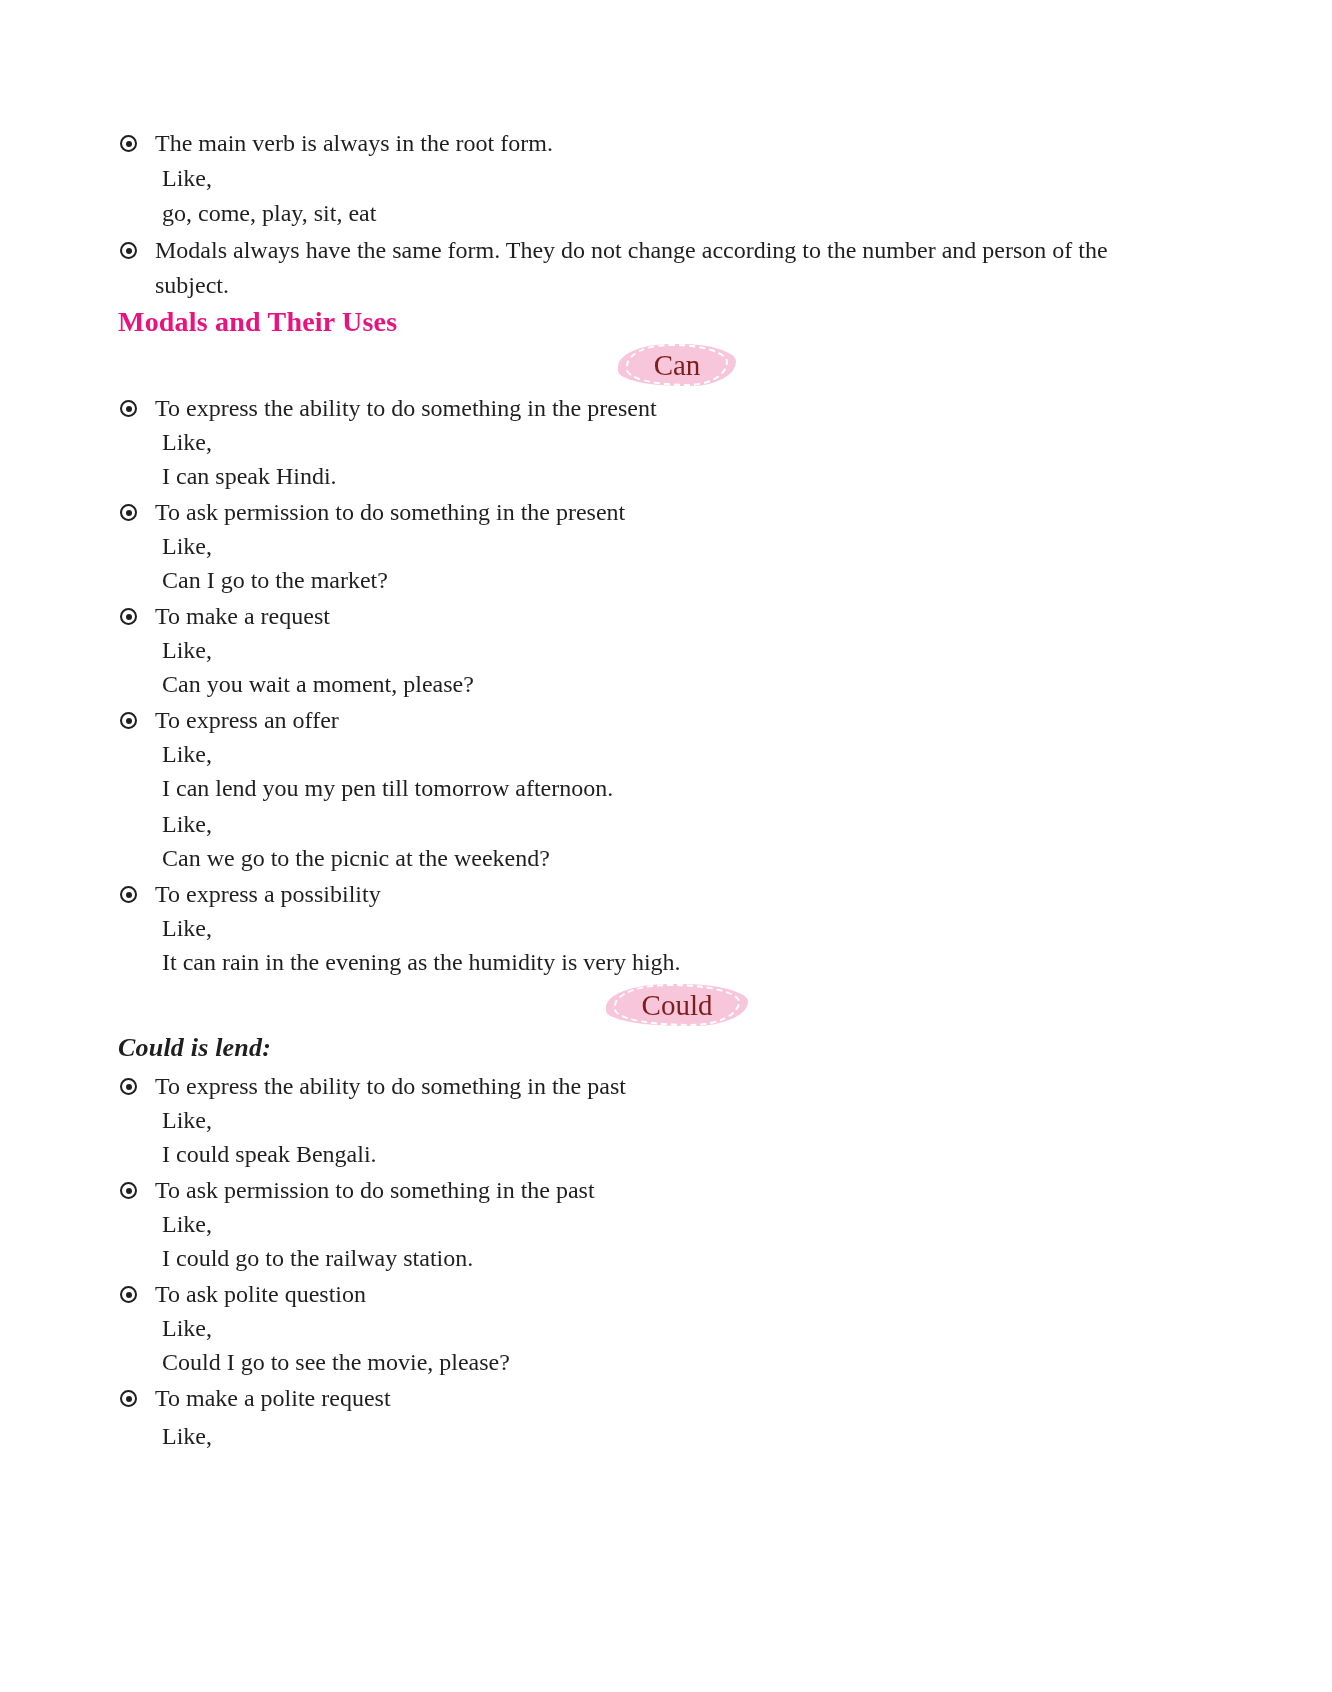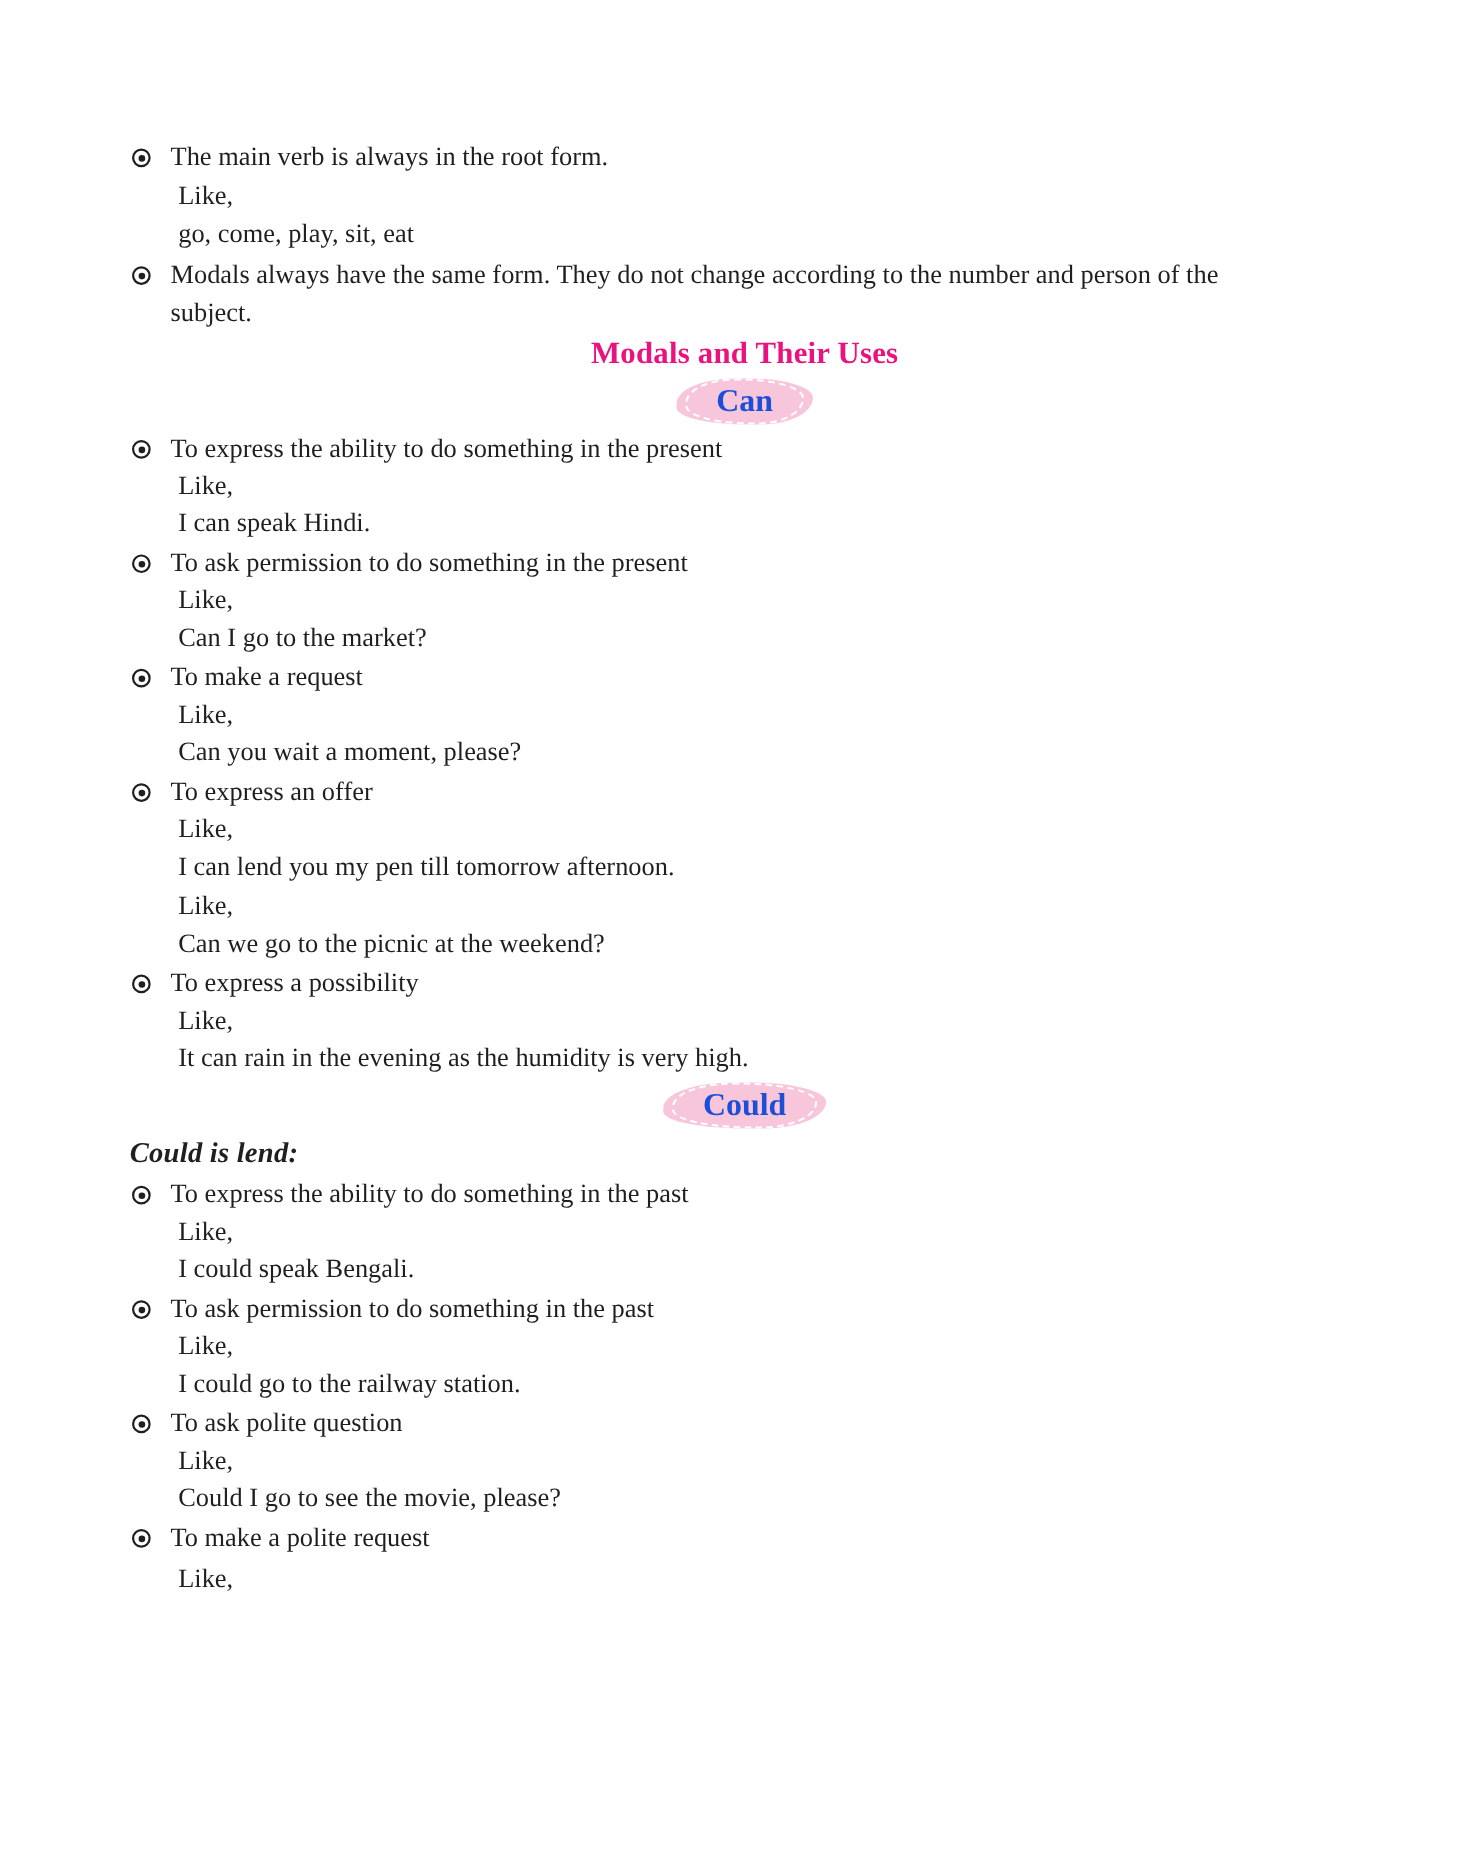--- a/index.html
+++ b/index.html
@@ -26,36 +26,36 @@
   .bullet::after{
     content:"";position:absolute;left:3.5px;top:3.5px;
     width:6px;height:6px;background:#1f1f1f;border-radius:50%;
   }
   .sub{padding-left:44px;}
   .gap{margin-top:4px;}
   .item{margin-bottom:2px;}
 
   .main-heading{
     font-size:28px;font-weight:bold;line-height:34px;
-    color:#e9127f;letter-spacing:0.2px;text-align:center;
+    color:#e9127f;letter-spacing:0.2px;
   }
 
   
   .badge-wrap{
     width:fit-content;margin:0 auto;
     background:#f8c6da;
     border-radius:48% 52% 42% 58% / 60% 46% 64% 40%;
   }
   .badge-wrap.m4{margin-top:2px;}
   .badge-inner{
     margin:5px 8px;
     border:2px dashed #ffffff;
     border-radius:44% 56% 40% 60% / 55% 45% 60% 42%;
     padding:2px 26px;
-    font-size:29px;font-weight:bold;line-height:34px;color:#1d4ed8;
+    font-size:29px;font-weight:normal;line-height:34px;color:#7f1d1d;
     text-align:center;
   }
 
   .subheading{font-size:26px;font-weight:bold;font-style:italic;line-height:34px;letter-spacing:0.2px;}
 
   
   .footer-bar{
     position:absolute;left:125px;top:1536px;
     width:1088px;height:27px;
     background:#f3b0d0;

